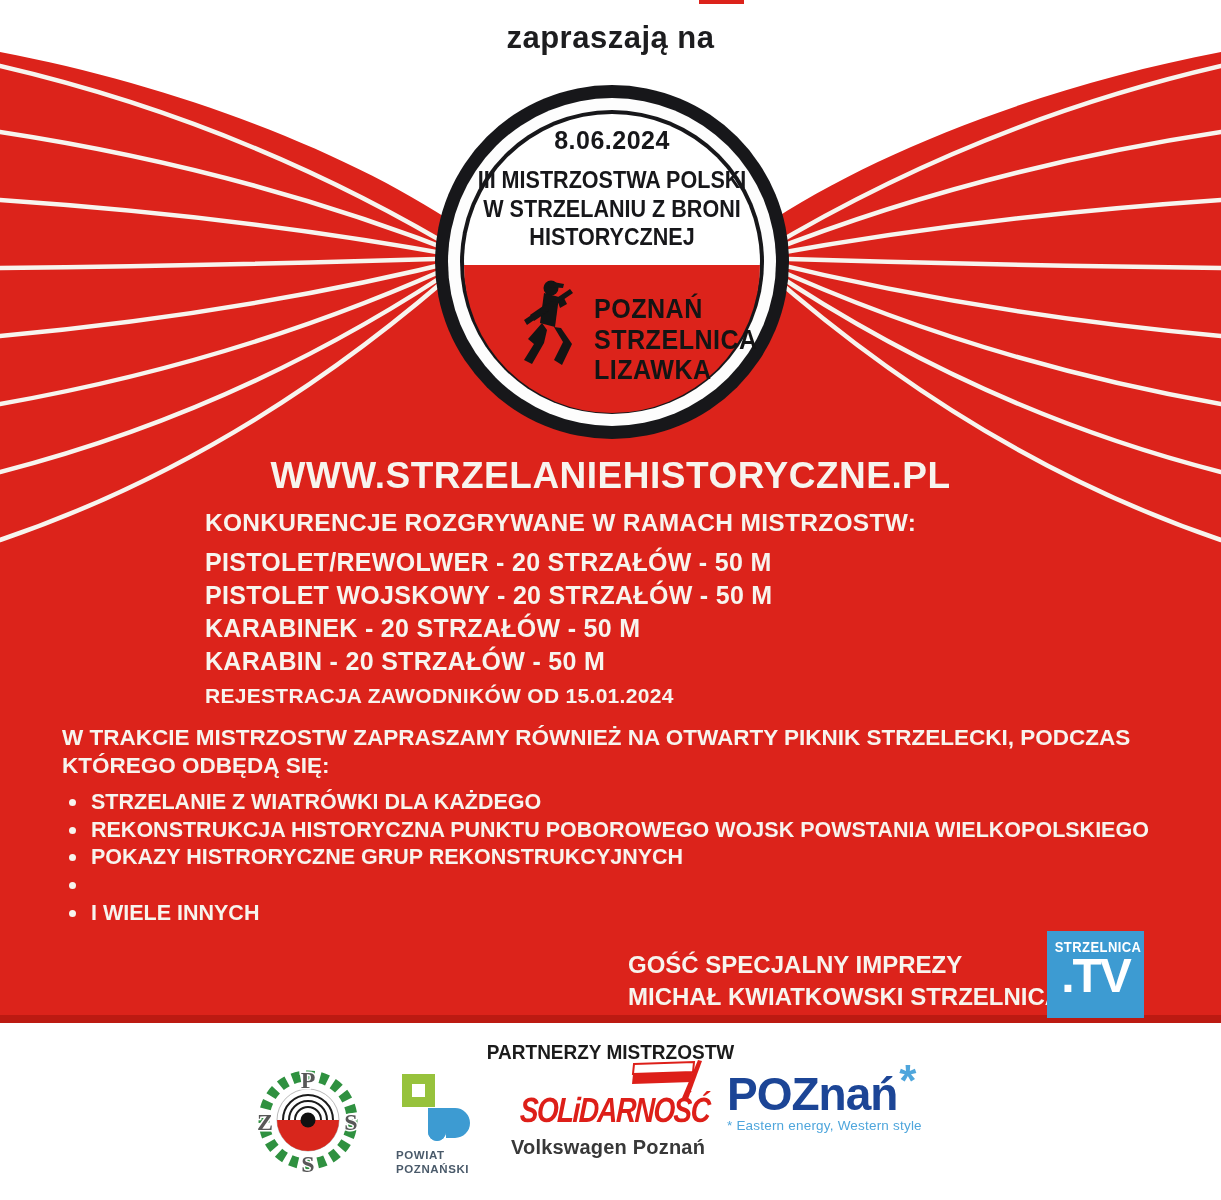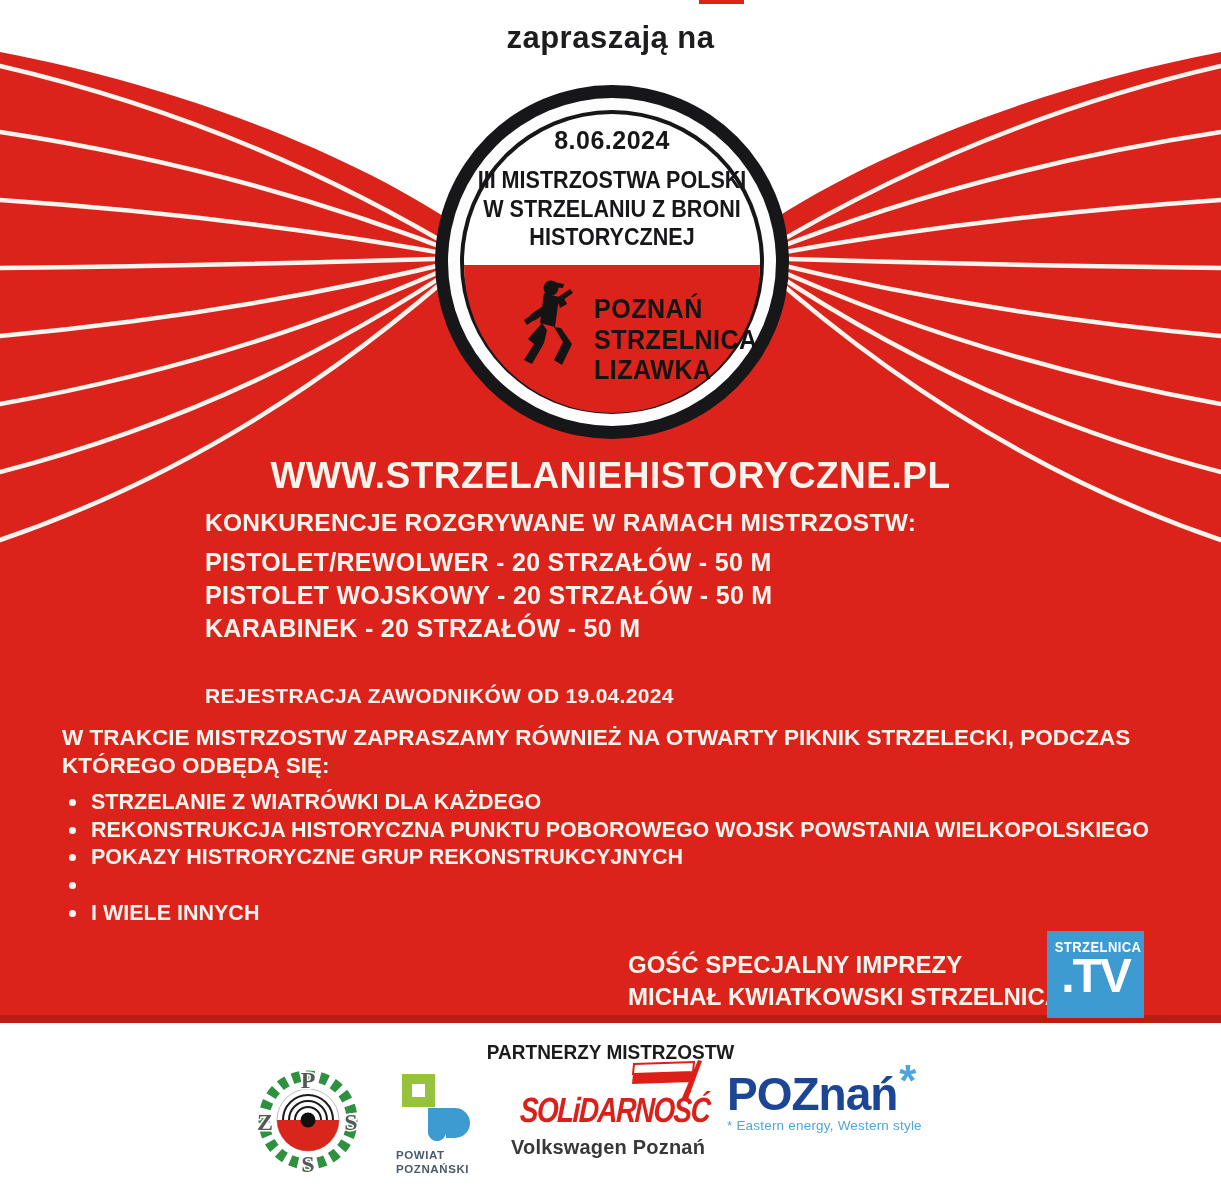--- a/index.html
+++ b/index.html
@@ -109,22 +109,23 @@
       <div>LIZAWKA</div>
     </div>
   </div>
 
   <div class="abs website cream">WWW.STRZELANIEHISTORYCZNE.PL</div>
   <div class="abs comp-header cream">KONKURENCJE ROZGRYWANE W RAMACH MISTRZOSTW:</div>
   <div class="abs comp-list">
     <div class="comp-row cream">PISTOLET/REWOLWER - 20 STRZAŁÓW - 50 M</div>
     <div class="comp-row cream">PISTOLET WOJSKOWY - 20 STRZAŁÓW - 50 M</div>
     <div class="comp-row cream">KARABINEK - 20 STRZAŁÓW - 50 M</div>
-  </div>
-  <div class="abs registration cream">REJESTRACJA ZAWODNIKÓW OD 19.04.2024</div>
+    <div class="comp-row cream">KARABIN - 20 STRZAŁÓW - 50 M</div>
+  </div>
+  <div class="abs registration cream">REJESTRACJA ZAWODNIKÓW OD 15.01.2024</div>
   <div class="abs picnic-intro cream">W TRAKCIE MISTRZOSTW ZAPRASZAMY RÓWNIEŻ NA OTWARTY PIKNIK STRZELECKI, PODCZAS KTÓREGO ODBĘDĄ SIĘ:</div>
   <div class="abs bullets">
     <div class="brow cream">
         <span class="dot"></span>
         <span>STRZELANIE Z WIATRÓWKI DLA KAŻDEGO</span>
       </div>
     <div class="brow cream">
         <span class="dot"></span>
         <span>REKONSTRUKCJA HISTORYCZNA PUNKTU POBOROWEGO WOJSK POWSTANIA WIELKOPOLSKIEGO</span>
       </div>

